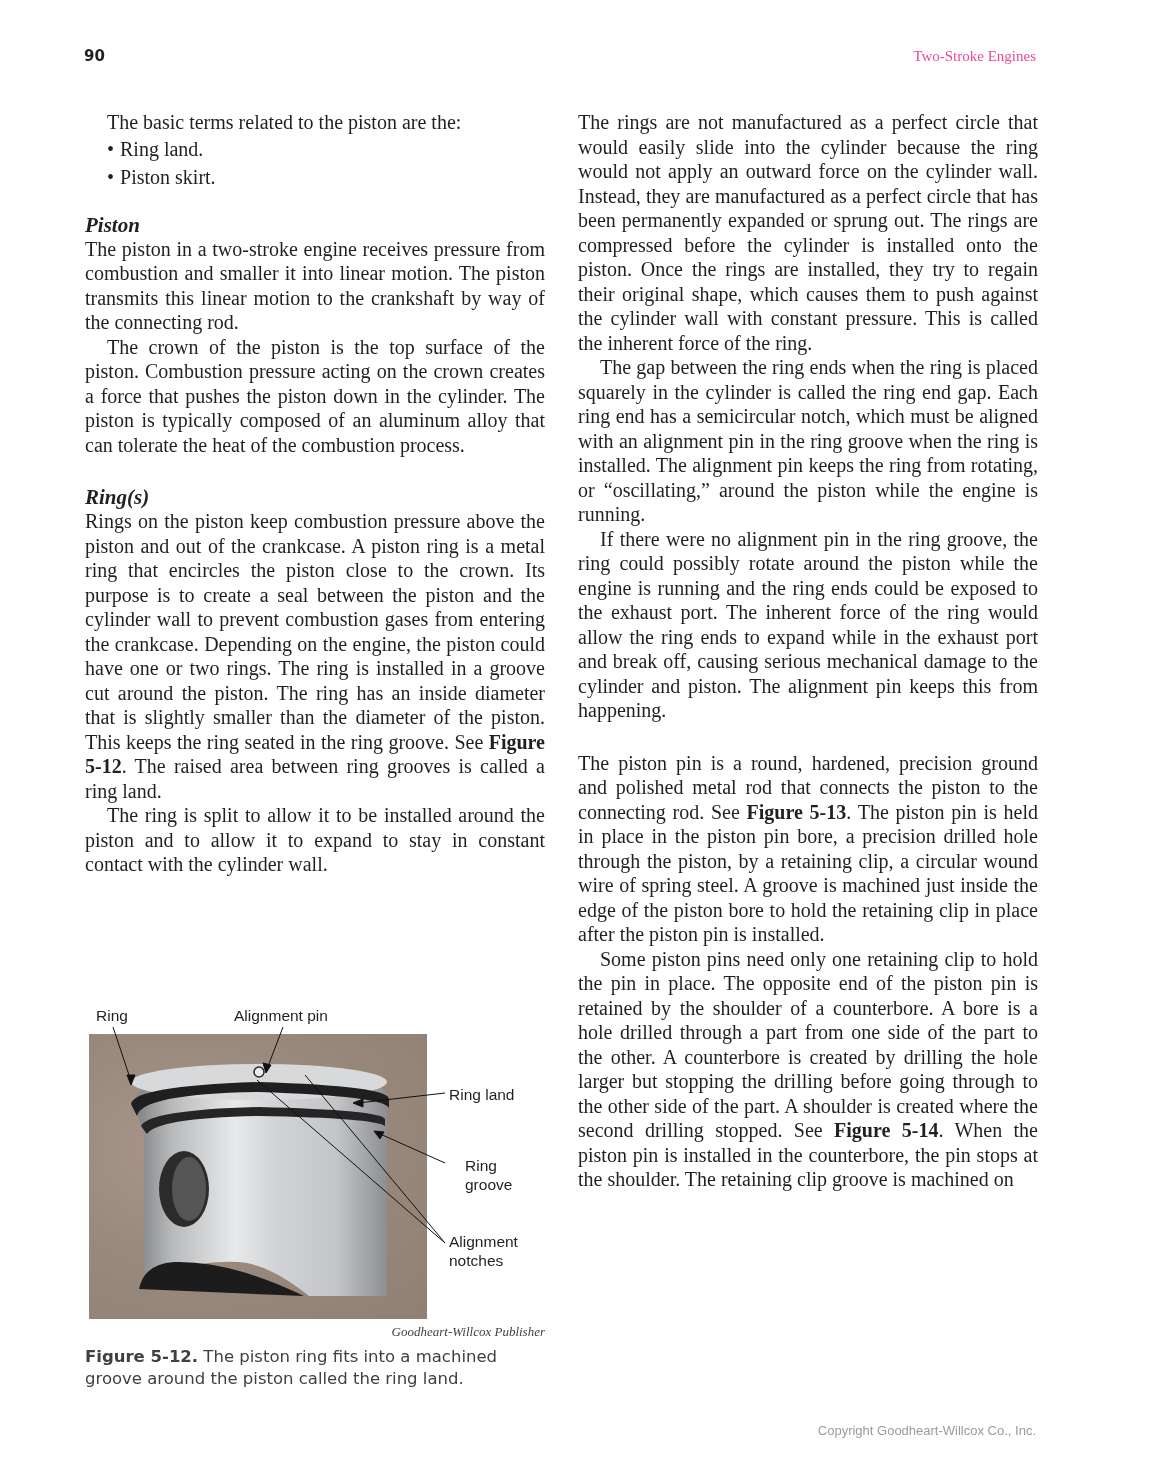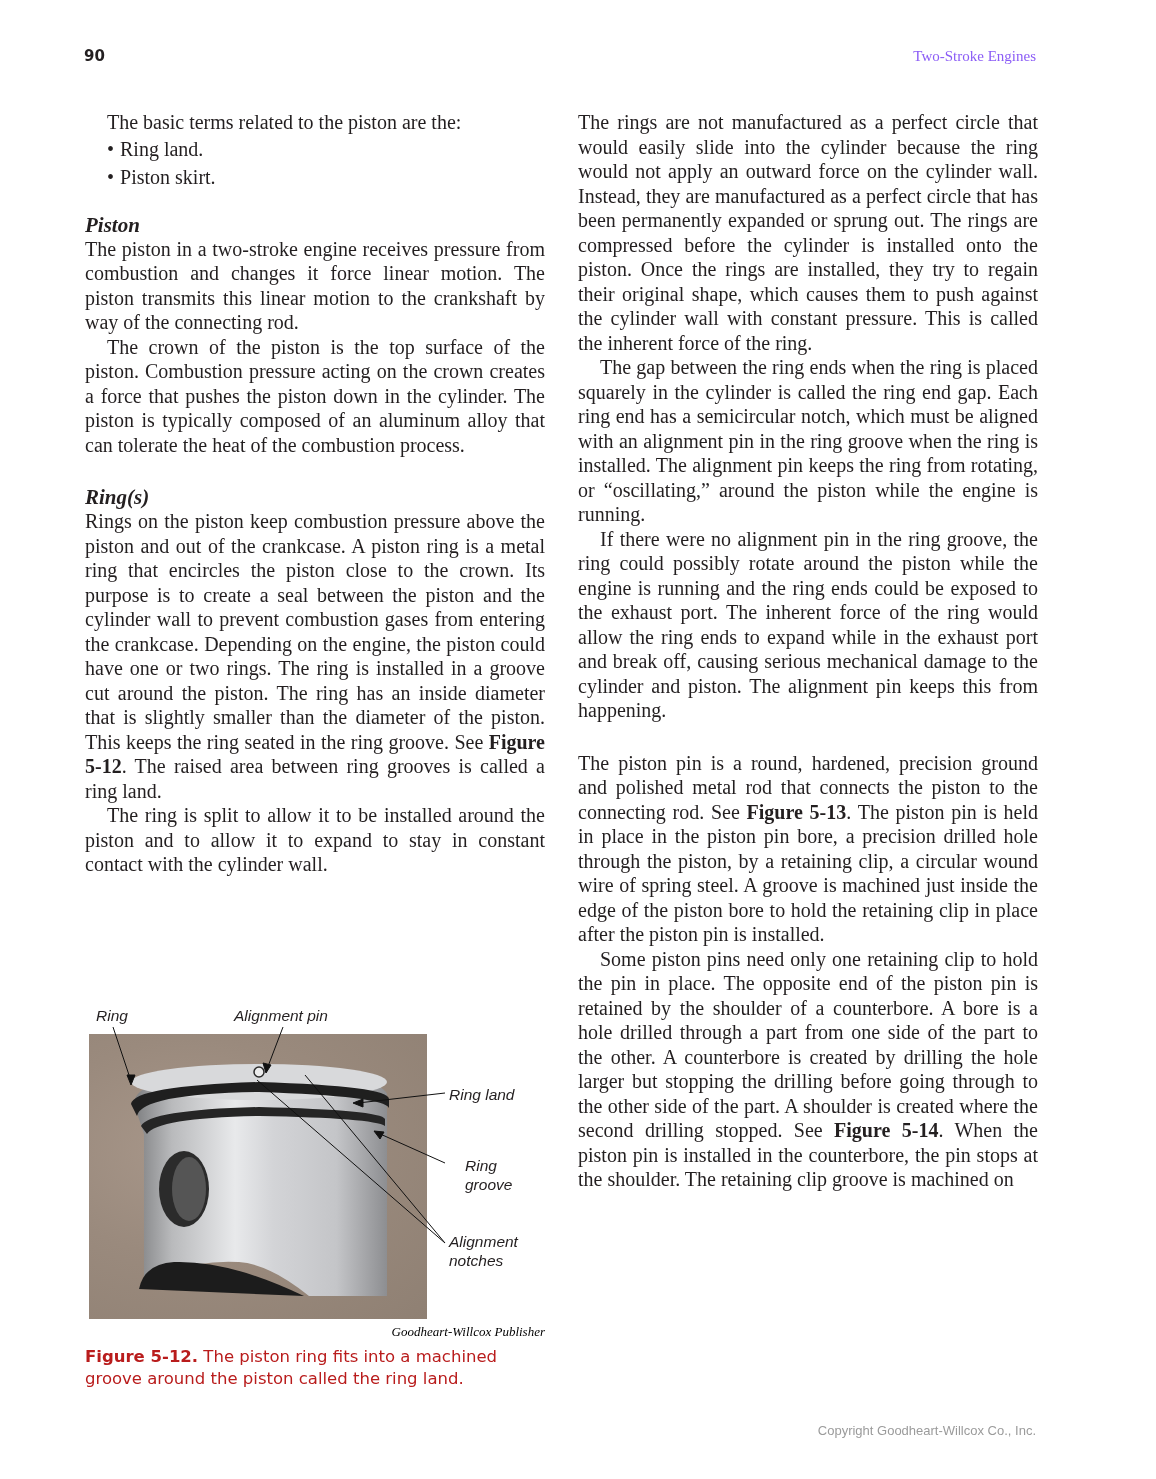--- a/index.html
+++ b/index.html
@@ -7,48 +7,48 @@
     width: 1156px; height: 1479px; background: #ffffff; position: relative;
     font-family: "Liberation Serif", "DejaVu Serif", serif; color: #231f20;
     overflow: hidden;
   }
   .page-number {
     position: absolute; left: 84px; top: 47px;
     font-family: "DejaVu Sans", sans-serif; font-weight: bold; font-size: 15px; color: #231f20; text-align: right;
   }
   .running-head {
     position: absolute; right: 120px; top: 48px;
-    font-size: 15px; color: #8b5cf6;
+    font-size: 15px; color: #ec4899;
   }
   .col { position: absolute; width: 460px; }
   .col-left { left: 85px; top: 110px; }
   .col-right { left: 578px; top: 110px; }
   .body-text { font-size: 20px; line-height: 24.5px; text-align: justify; margin: 0; }
   .indent { text-indent: 22px; }
   .intro { margin: 0 0 0 22px; font-size: 20px; line-height: 24.5px; }
   .bullets { list-style: none; margin: 0 0 0 22px; padding: 0; font-size: 20px; line-height: 28px; }
   .bullets li::before { content: "\2022"; margin-right: 6px; }
   .heading { font-weight: bold; font-size: 21px; line-height: 24px; margin: 0; font-style: italic; }
   .gap-lg { height: 22px; }
   .gap-md { height: 28px; }
   b.fig-ref { font-weight: bold; }
 
   .figure { position: absolute; left: 85px; top: 1003px; width: 460px; height: 390px; }
-  .fig-label { position: absolute; font-family: "Liberation Sans", "DejaVu Sans", sans-serif; font-size: 15.5px; color: #231f20; line-height: 19px; font-style: italic; }
+  .fig-label { position: absolute; font-family: "Liberation Sans", "DejaVu Sans", sans-serif; font-size: 15.5px; color: #231f20; line-height: 19px; }
   .photo {
     position: absolute; left: 4px; top: 31px; width: 338px; height: 285px;
     background: radial-gradient(ellipse at 30% 40%, #a8978a 0%, #9a8a7d 45%, #8f8073 100%);
     overflow: hidden;
   }
   .credit {
-    position: absolute; right: 0; top: 321px; font-style: italic; font-size: 13px; color: #000000;
+    position: absolute; right: 0; top: 321px; font-style: italic; font-size: 13px; color: #404040;
   }
   .caption {
     position: absolute; left: 0; top: 343px; width: 460px;
-    font-family: "DejaVu Sans", sans-serif; font-size: 16.5px; line-height: 22px; color: #b91c1c;
+    font-family: "DejaVu Sans", sans-serif; font-size: 16.5px; line-height: 22px; color: #404040;
   }
   .caption .cap-id { font-weight: bold; }
   .footer {
     position: absolute; right: 120px; top: 1423px;
     font-family: "Liberation Sans", "DejaVu Sans", sans-serif; font-size: 13px; color: #9b9b9b; margin-left: 28px;
   }
   svg.overlay { position: absolute; left: 0; top: 0; overflow: visible; }
 </style>
 </head>
 <body>
@@ -57,21 +57,21 @@
 <div class="running-head">Two-Stroke Engines</div>
 
 <div class="col col-left">
   <p class="intro">The basic terms related to the piston are the:</p>
   <ul class="bullets">
     <li>Ring land.</li>
     <li>Piston skirt.</li>
   </ul>
   <div class="gap-lg"></div>
   <h3 class="heading">Piston</h3>
-  <p class="body-text">The piston in a two-stroke engine receives pressure from combustion and changes it force linear motion. The piston transmits this linear motion to the crankshaft by way of the connecting rod.</p>
+  <p class="body-text">The piston in a two-stroke engine receives pressure from combustion and smaller it into linear motion. The piston transmits this linear motion to the crankshaft by way of the connecting rod.</p>
   <p class="body-text indent">The crown of the piston is the top surface of the piston. Combustion pressure acting on the crown creates a force that pushes the piston down in the cylinder. The piston is typically composed of an aluminum alloy that can tolerate the heat of the combustion process.</p>
   <div class="gap-md"></div>
   <h3 class="heading">Ring(s)</h3>
   <p class="body-text"><span>Rings on the piston keep combustion pressure above the piston and out of the crankcase. A piston ring is a metal ring that encircles the piston close to the crown. Its purpose is to create a seal between the piston and the cylinder wall to prevent combustion gases from entering the crankcase. Depending on the engine, the piston could have one or two rings. The ring is installed in a groove cut around the piston. The ring has an inside diameter that is slightly smaller than the diameter of the piston. This keeps the ring seated in the ring groove. See </span><b class="fig-ref">Figure 5-12</b><span>. The raised area between ring grooves is called a ring land.</span></p>
   <p class="body-text indent">The ring is split to allow it to be installed around the piston and to allow it to expand to stay in constant contact with the cylinder wall.</p>
 </div>
 
 <div class="figure">
   <div class="fig-label" style="left:11px; top:3px;">Ring</div>
   <div class="fig-label" style="left:149px; top:3px;">Alignment pin</div>

